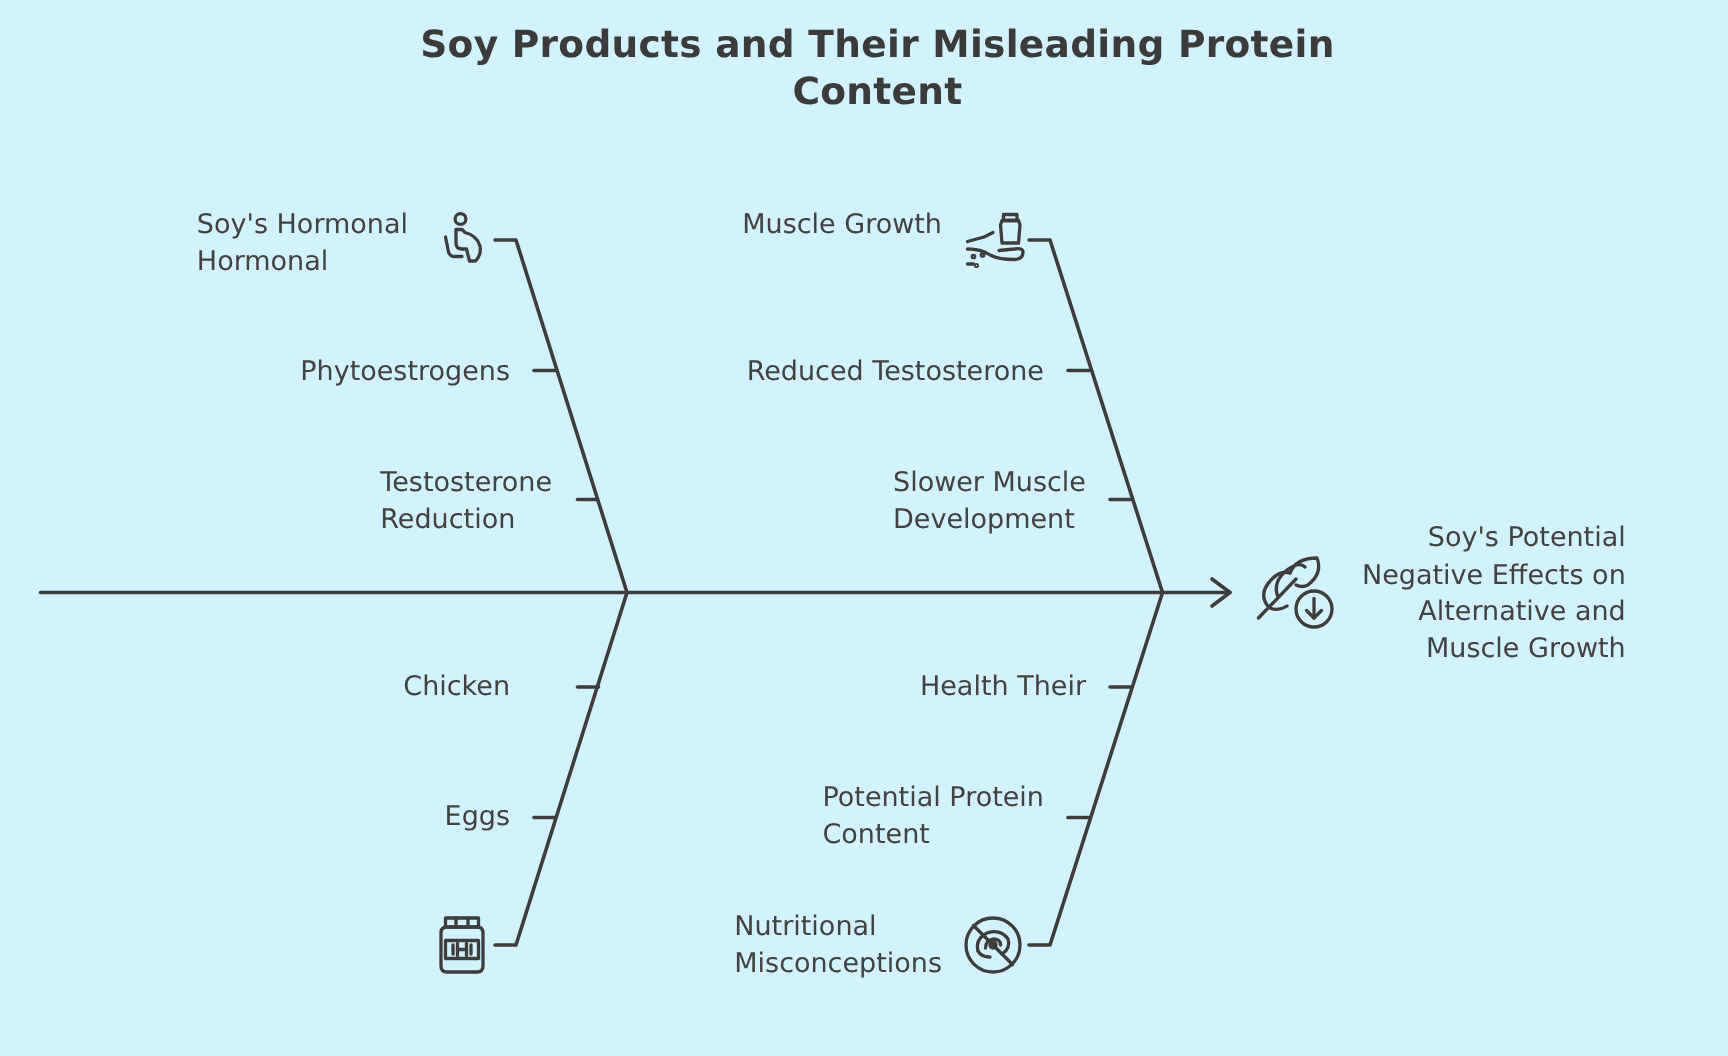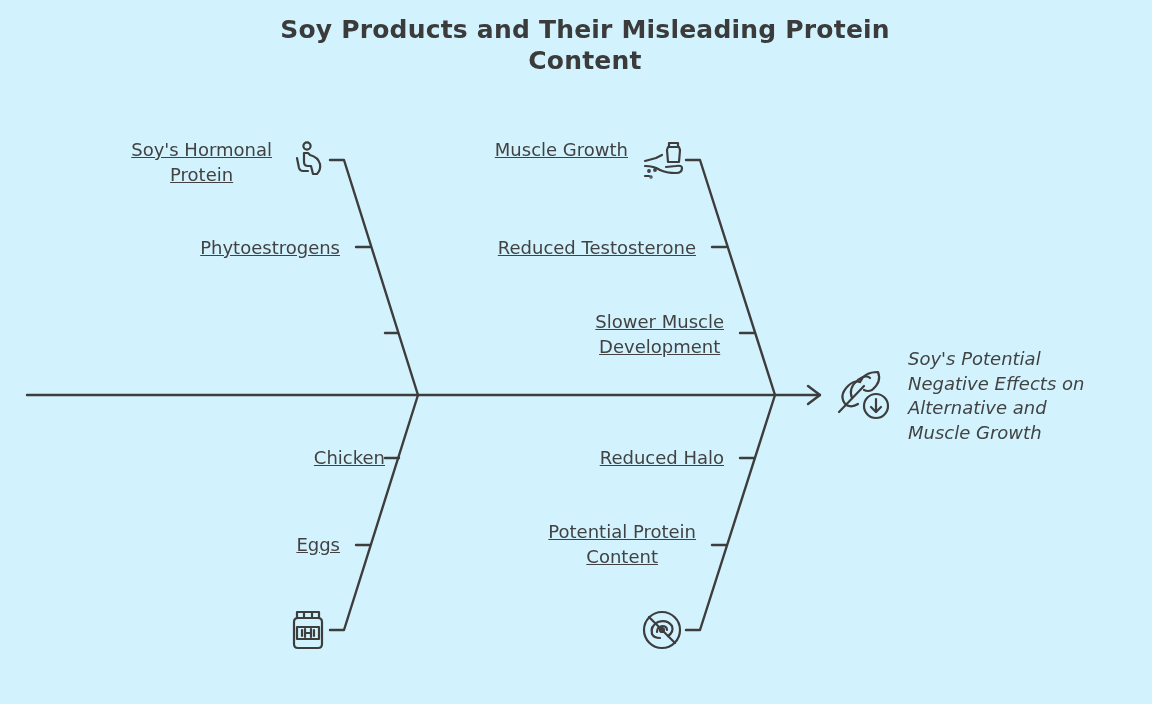--- a/index.html
+++ b/index.html
@@ -33,22 +33,22 @@
       color: #3b3b3b;
       letter-spacing: 0.2px;
     }
     .lbl {
       position: absolute;
       font-size: 18px;
       line-height: 24.5px;
       color: #424242;
       white-space: nowrap;
     }
-    .lbl.right { text-align: center; text-decoration: underline; }
-    .lbl.left { text-align: left; font-style: italic; }
+    .lbl.right { text-align: left; }
+    .lbl.left { text-align: right; }
     .lbl span { display: block; }
     svg.lines {
       position: absolute;
       left: 0; top: 0;
     }
     .icon {
       position: absolute;
     }
   </style>
 </head>
@@ -141,50 +141,58 @@
       <path d="M26 14 Q30 4 44 4 Q48 14 38 22 Q34 24 30 22"></path>
       <path d="M12 37 Q18 40 24 36"></path>
       <circle cx="42" cy="38" r="12"></circle>
       <line x1="42" y1="31" x2="42" y2="44"></line>
       <polyline points="37,39 42,44 47,39"></polyline>
     </g>
   </svg>
 
   <div class="lbl right" style="right:880px;top:138px">
     <span>Soy's Hormonal</span>
-    <span>Protein</span>
+    <span>Hormonal</span>
   </div>
   <div class="lbl right" style="right:812px;top:236px">
     <span>Phytoestrogens</span>
+  </div>
+  <div class="lbl right" style="right:784px;top:310px">
+    <span>Testosterone</span>
+    <span>Reduction</span>
   </div>
 
   <div class="lbl right" style="right:524px;top:138px">
     <span>Muscle Growth</span>
   </div>
   <div class="lbl right" style="right:428px;top:310px">
     <span>Slower Muscle</span>
     <span>Development</span>
   </div>
   <div class="lbl right" style="right:456px;top:236px">
     <span>Reduced Testosterone</span>
   </div>
 
-  <div class="lbl right" style="right:767px;top:446px">
+  <div class="lbl right" style="right:812px;top:446px">
     <span>Chicken</span>
   </div>
   <div class="lbl right" style="right:812px;top:533px">
     <span>Eggs</span>
   </div>
 
   <div class="lbl right" style="right:428px;top:446px">
-    <span>Reduced Halo</span>
+    <span>Health Their</span>
   </div>
   <div class="lbl right" style="right:456px;top:520px">
     <span>Potential Protein</span>
     <span>Content</span>
+  </div>
+  <div class="lbl right" style="right:524px;top:606px">
+    <span>Nutritional</span>
+    <span>Misconceptions</span>
   </div>
 
   <div class="lbl left" style="left:908px;top:347px">
     <span>Soy's Potential</span>
     <span>Negative Effects on</span>
     <span>Alternative and</span>
     <span>Muscle Growth</span>
   </div>
 
 </div>

